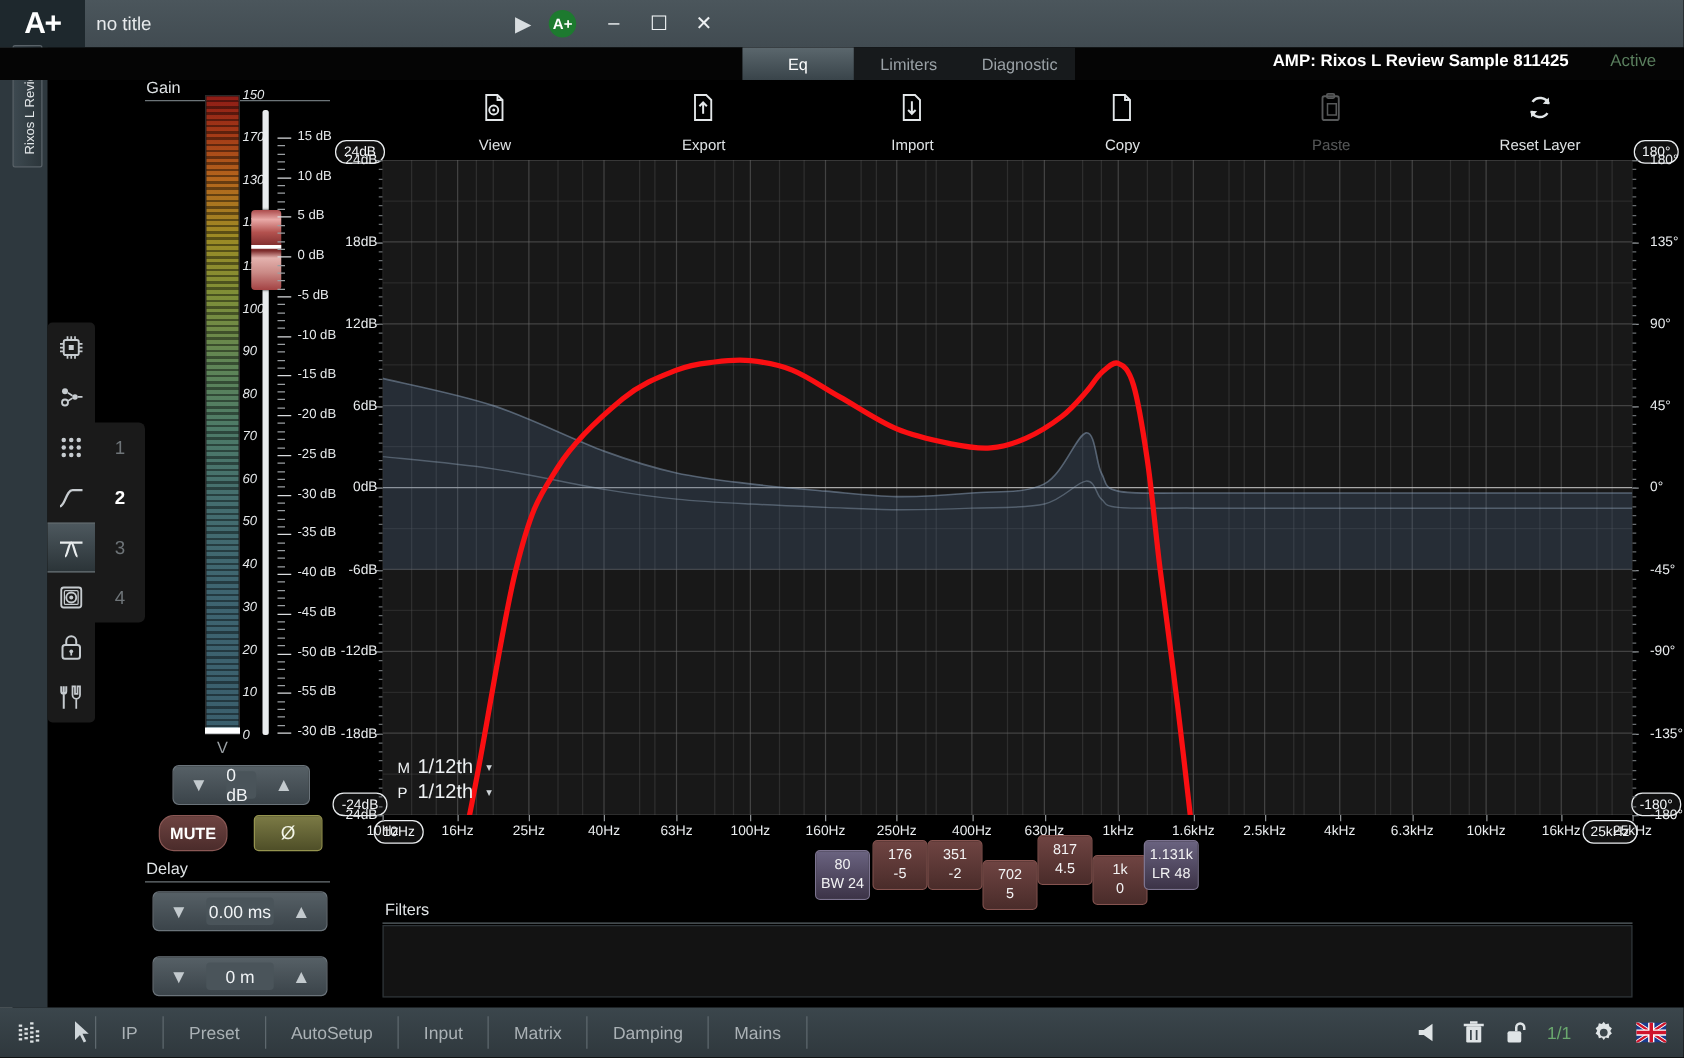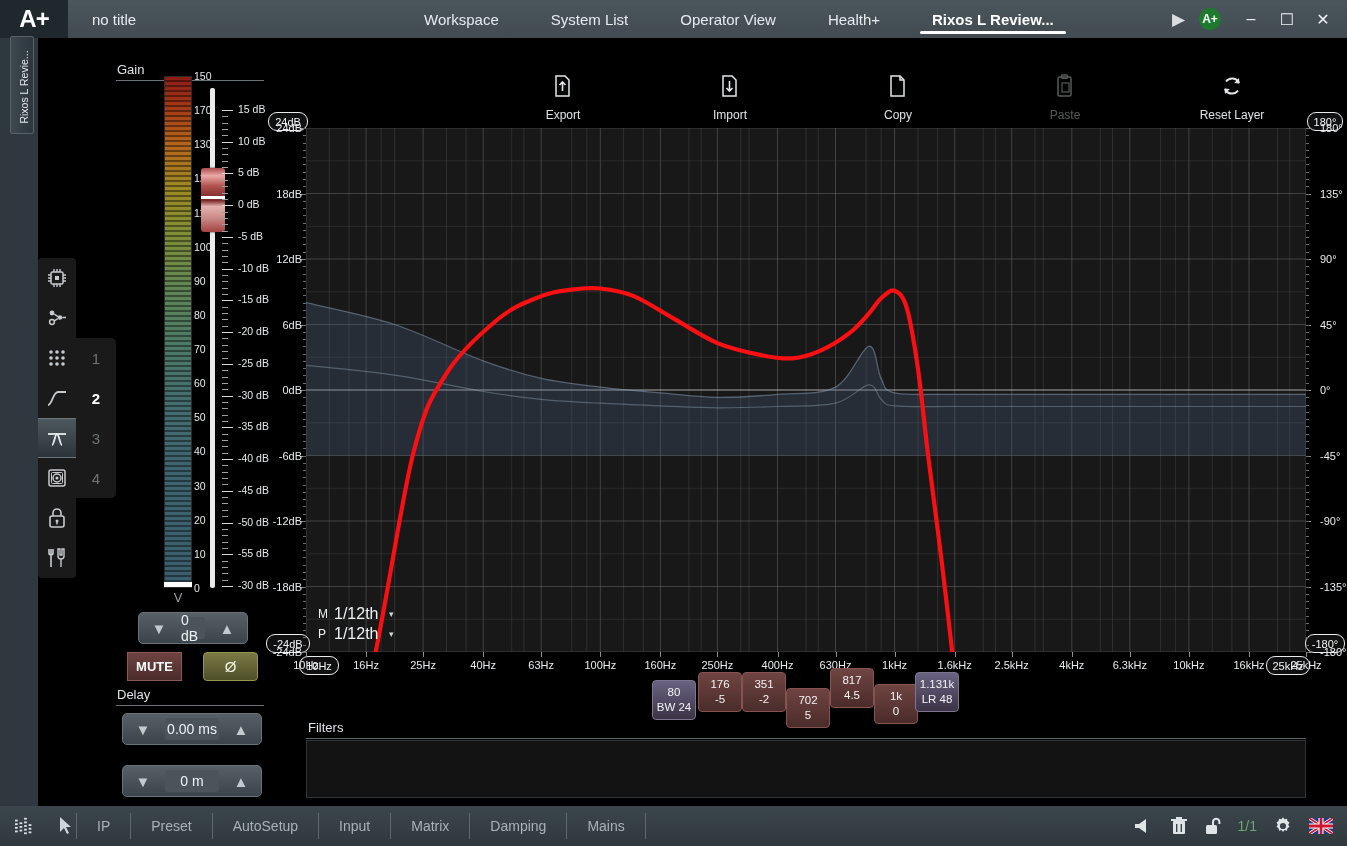--- a/index.html
+++ b/index.html
@@ -6,21 +6,21 @@
   html,body { width:1347px; height:846px; overflow:hidden; background:#0a0a0a;
     font-family:"Liberation Sans", sans-serif; -webkit-font-smoothing:antialiased; }
   #app { position:relative; width:1347px; height:846px; background:#000; }
 
   
   .titlebar { position:absolute; left:0; top:0; width:1347px; height:38px;
     background:linear-gradient(#4b565c,#414b51); display:flex; align-items:stretch; }
   .logo { width:68px; background:#1e282d; color:#fff; font-size:24px; font-weight:bold;
     display:flex; align-items:center; justify-content:center; letter-spacing:-1px; }
   .doctitle { color:#e7eaec; font-size:15px; display:flex; align-items:center;
-    padding-left:24px; width:330px; }
+    padding-left:9px; width:330px; }
   .menu { display:flex; align-items:center; gap:0px; flex:1; }
   .menu-item { color:#e8ebed; font-size:15px; padding:0 26px; height:38px;
     display:flex; align-items:center; cursor:default; white-space:nowrap; }
   .menu-item.active { color:#fff; font-weight:bold; position:relative; }
   .menu-item.active::after { content:""; position:absolute; left:14px; right:14px;
     bottom:4px; height:3px; background:#fff; border-radius:2px; }
   .playbtn { color:#d8dde0; font-size:17px; padding:0 14px; display:flex; align-items:center; }
   .winctl { display:flex; align-items:center; gap:0; padding-right:6px; }
   .winbtn { width:36px; height:38px; display:flex; align-items:center; justify-content:center;
     color:#eef1f3; font-size:16px; }
@@ -70,21 +70,21 @@
   .vu { position:absolute; left:164px; top:76px; width:28px; height:512px;
     background:linear-gradient(to bottom,
       #8e1c16 0%, #a33a17 6%, #b4651c 13%, #9c8a24 22%, #7f8e37 31%,
       #5f8556 42%, #4d7a67 52%, #446d6f 64%, #3e6470 78%, #3a5e6c 100%);
     border:1px solid #2a2a2a; }
   .vu-stripes { position:absolute; inset:0; background:repeating-linear-gradient(to bottom,
       rgba(0,0,0,0) 0px, rgba(0,0,0,0) 3px, rgba(0,0,0,.42) 3px, rgba(0,0,0,.42) 5px); }
   .vu-peak { position:absolute; left:164px; top:582px; width:28px; height:5px; background:#fff; }
   .vu-unit { position:absolute; left:164px; top:590px; width:28px; text-align:center;
     color:#9aa0a4; font-size:13px; }
-  .vu-scale { position:absolute; left:194px; top:70px; width:26px; height:524px; }
+  .vu-scale { position:absolute; left:194px; top:70px; width:26px; height:524px;font-style:italic; }
   .vu-tick { position:absolute; left:0; color:#e6e9eb; font-size:10.5px; }
 
   .fader-track { position:absolute; left:210px; top:88px; width:5px; height:500px;
     background:#e9ecee; border-radius:2px; }
   .fader-knob { position:absolute; left:201px; top:168px; width:24px; height:64px;
     border-radius:3px; background:linear-gradient(to bottom,
       #ab4b4c 0%, #e9a9a7 12%, #b3524f 28%, #7d2c2c 46%, #7d2c2c 51%,
       #e4b2ae 60%, #cb8b87 78%, #a34243 100%);
     box-shadow:0 0 2px #000; }
   .fader-knob::after { content:""; position:absolute; left:0; right:0; top:28px; height:3px; background:#fff; }
@@ -98,21 +98,21 @@
   .stepper { position:absolute; height:32px; background:linear-gradient(#566066,#3b444a);
     border:1px solid #6a737a; border-radius:5px; display:flex; align-items:center; }
   .stepper .arr { width:40px; text-align:center; color:#c3cace; font-size:15px; }
   .stepper .val { flex:1; height:22px; margin:0 2px; background:#4a545a; border-radius:3px;
     color:#f0f3f5; font-size:14px; display:flex; align-items:center; justify-content:center; }
   #gain-step { left:138px; top:612px; width:110px; }
   #delay-ms { left:122px; top:713px; width:140px; }
   #delay-m  { left:122px; top:765px; width:140px; }
 
   .mute { position:absolute; left:127px; top:652px; width:55px; height:29px;
-    background:linear-gradient(#6e4341,#4b2c2b); border:1px solid #8a5855; border-radius:0;
+    background:linear-gradient(#6e4341,#4b2c2b); border:1px solid #8a5855; border-radius:12px;
     color:#fff; font-size:13px; font-weight:bold; display:flex; align-items:center; justify-content:center; }
   .phase { position:absolute; left:203px; top:652px; width:55px; height:29px;
     background:linear-gradient(#7b7a45,#4f4f28); border:1px solid #95944f; border-radius:4px;
     color:#f3f5e8; font-size:15px; display:flex; align-items:center; justify-content:center; }
   .delay-label { position:absolute; left:117px; top:687px; color:#e0e4e6; font-size:13px; }
   .delay-rule { position:absolute; left:116px; top:705px; width:148px; height:1px; background:#6c7478; }
 
   
   .toolbar { position:absolute; left:306px; top:72px; width:1000px; height:50px; }
   .tool { position:absolute; top:0; width:96px; text-align:center; }
@@ -183,40 +183,42 @@
 <body>
 
 <div id="app">
 
   <div class="bgwhite"></div>
   <div class="leftstrip"></div>
 
   <div class="titlebar">
     <div class="logo">A+</div>
     <div class="doctitle">no title</div>
-    <div class="menu" id="menu-host">
-        <div class="menu-item">Workspace</div>
-        <div class="menu-item">System List</div>
-        <div class="menu-item">Operator View</div>
-        <div class="menu-item">Health+</div>
-        <div class="menu-item active">Rixos L Review...</div>
-      </div>
     <div class="playbtn">▶</div>
     <div class="winctl">
       <div class="greenbadge">A+</div>
       <div class="winbtn">–</div>
       <div class="winbtn">☐</div>
       <div class="winbtn">✕</div>
     </div>
   </div>
 
   <div class="edgetab">
     <span>Rixos L Revie...</span>
   </div>
 
+  <div class="subbar">
+    <div class="tabstrip" id="tabstrip-host">
+        <div class="tab sel">Eq</div>
+        <div class="tab">Limiters</div>
+        <div class="tab">Diagnostic</div>
+      </div>
+    <div class="ampinfo">AMP: Rixos L Review Sample 811425</div>
+    <div class="ampstate">Active</div>
+  </div>
 
   <div class="rail" id="rail-host">
       <div class="rail-btn">
         <svg class="" viewBox="0 0 24 24">
           <rect x="6" y="6" width="12" height="12" rx="1.5" fill="none" stroke="#c6cbcf" stroke-width="1.5"></rect>
           <rect x="10" y="10" width="4" height="4" fill="#c6cbcf"></rect>
           <g stroke="#c6cbcf" stroke-width="1.4">
             <path d="M9 6V3M12 6V3M15 6V3M9 21v-3M12 21v-3M15 21v-3M6 9H3M6 12H3M6 15H3M21 9h-3M21 12h-3M21 15h-3"></path>
           </g>
         </svg>
@@ -426,20 +428,26 @@
     <div class="val">0.00 ms</div>
     <div class="arr">▲</div>
   </div>
   <div class="stepper" id="delay-m">
     <div class="arr">▼</div>
     <div class="val">0 m</div>
     <div class="arr">▲</div>
   </div>
 
   <div class="toolbar" id="toolbar-host">
+      <div class="tool" style="left:42px"><svg class="" viewBox="0 0 24 24">
+          <path d="M5 2 h9 l4 4 v16 H5 Z" fill="none" stroke="#e3e7e9" stroke-width="1.5"></path>
+          <path d="M14 2 v4 h4" fill="none" stroke="#e3e7e9" stroke-width="1.5"></path>
+          <circle cx="11" cy="14" r="3.6" fill="none" stroke="#e3e7e9" stroke-width="1.5"></circle>
+          <circle cx="11" cy="14" r="1.2" fill="#e3e7e9"></circle>
+        </svg><div class="lbl">View</div></div>
       <div class="tool" style="left:376px"><svg class="" viewBox="0 0 24 24">
           <path d="M5 2 h9 l4 4 v16 H5 Z" fill="none" stroke="#e3e7e9" stroke-width="1.5"></path>
           <path d="M11.5 7 V17 M8.5 14 L11.5 17 L14.5 14" fill="none" stroke="#e3e7e9" stroke-width="1.6"></path>
         </svg><div class="lbl">Import</div></div>
       <div class="tool" style="left:209px"><svg class="" viewBox="0 0 24 24">
           <path d="M5 2 h9 l4 4 v16 H5 Z" fill="none" stroke="#e3e7e9" stroke-width="1.5"></path>
           <path d="M11.5 17 V8 M8.5 11 L11.5 8 L14.5 11" fill="none" stroke="#e3e7e9" stroke-width="1.6"></path>
         </svg><div class="lbl">Export</div></div>
       <div class="tool" style="left:544px"><svg class="" viewBox="0 0 24 24">
           <path d="M5 2 h9 l4 4 v16 H5 Z" fill="none" stroke="#e3e7e9" stroke-width="1.5"></path>

